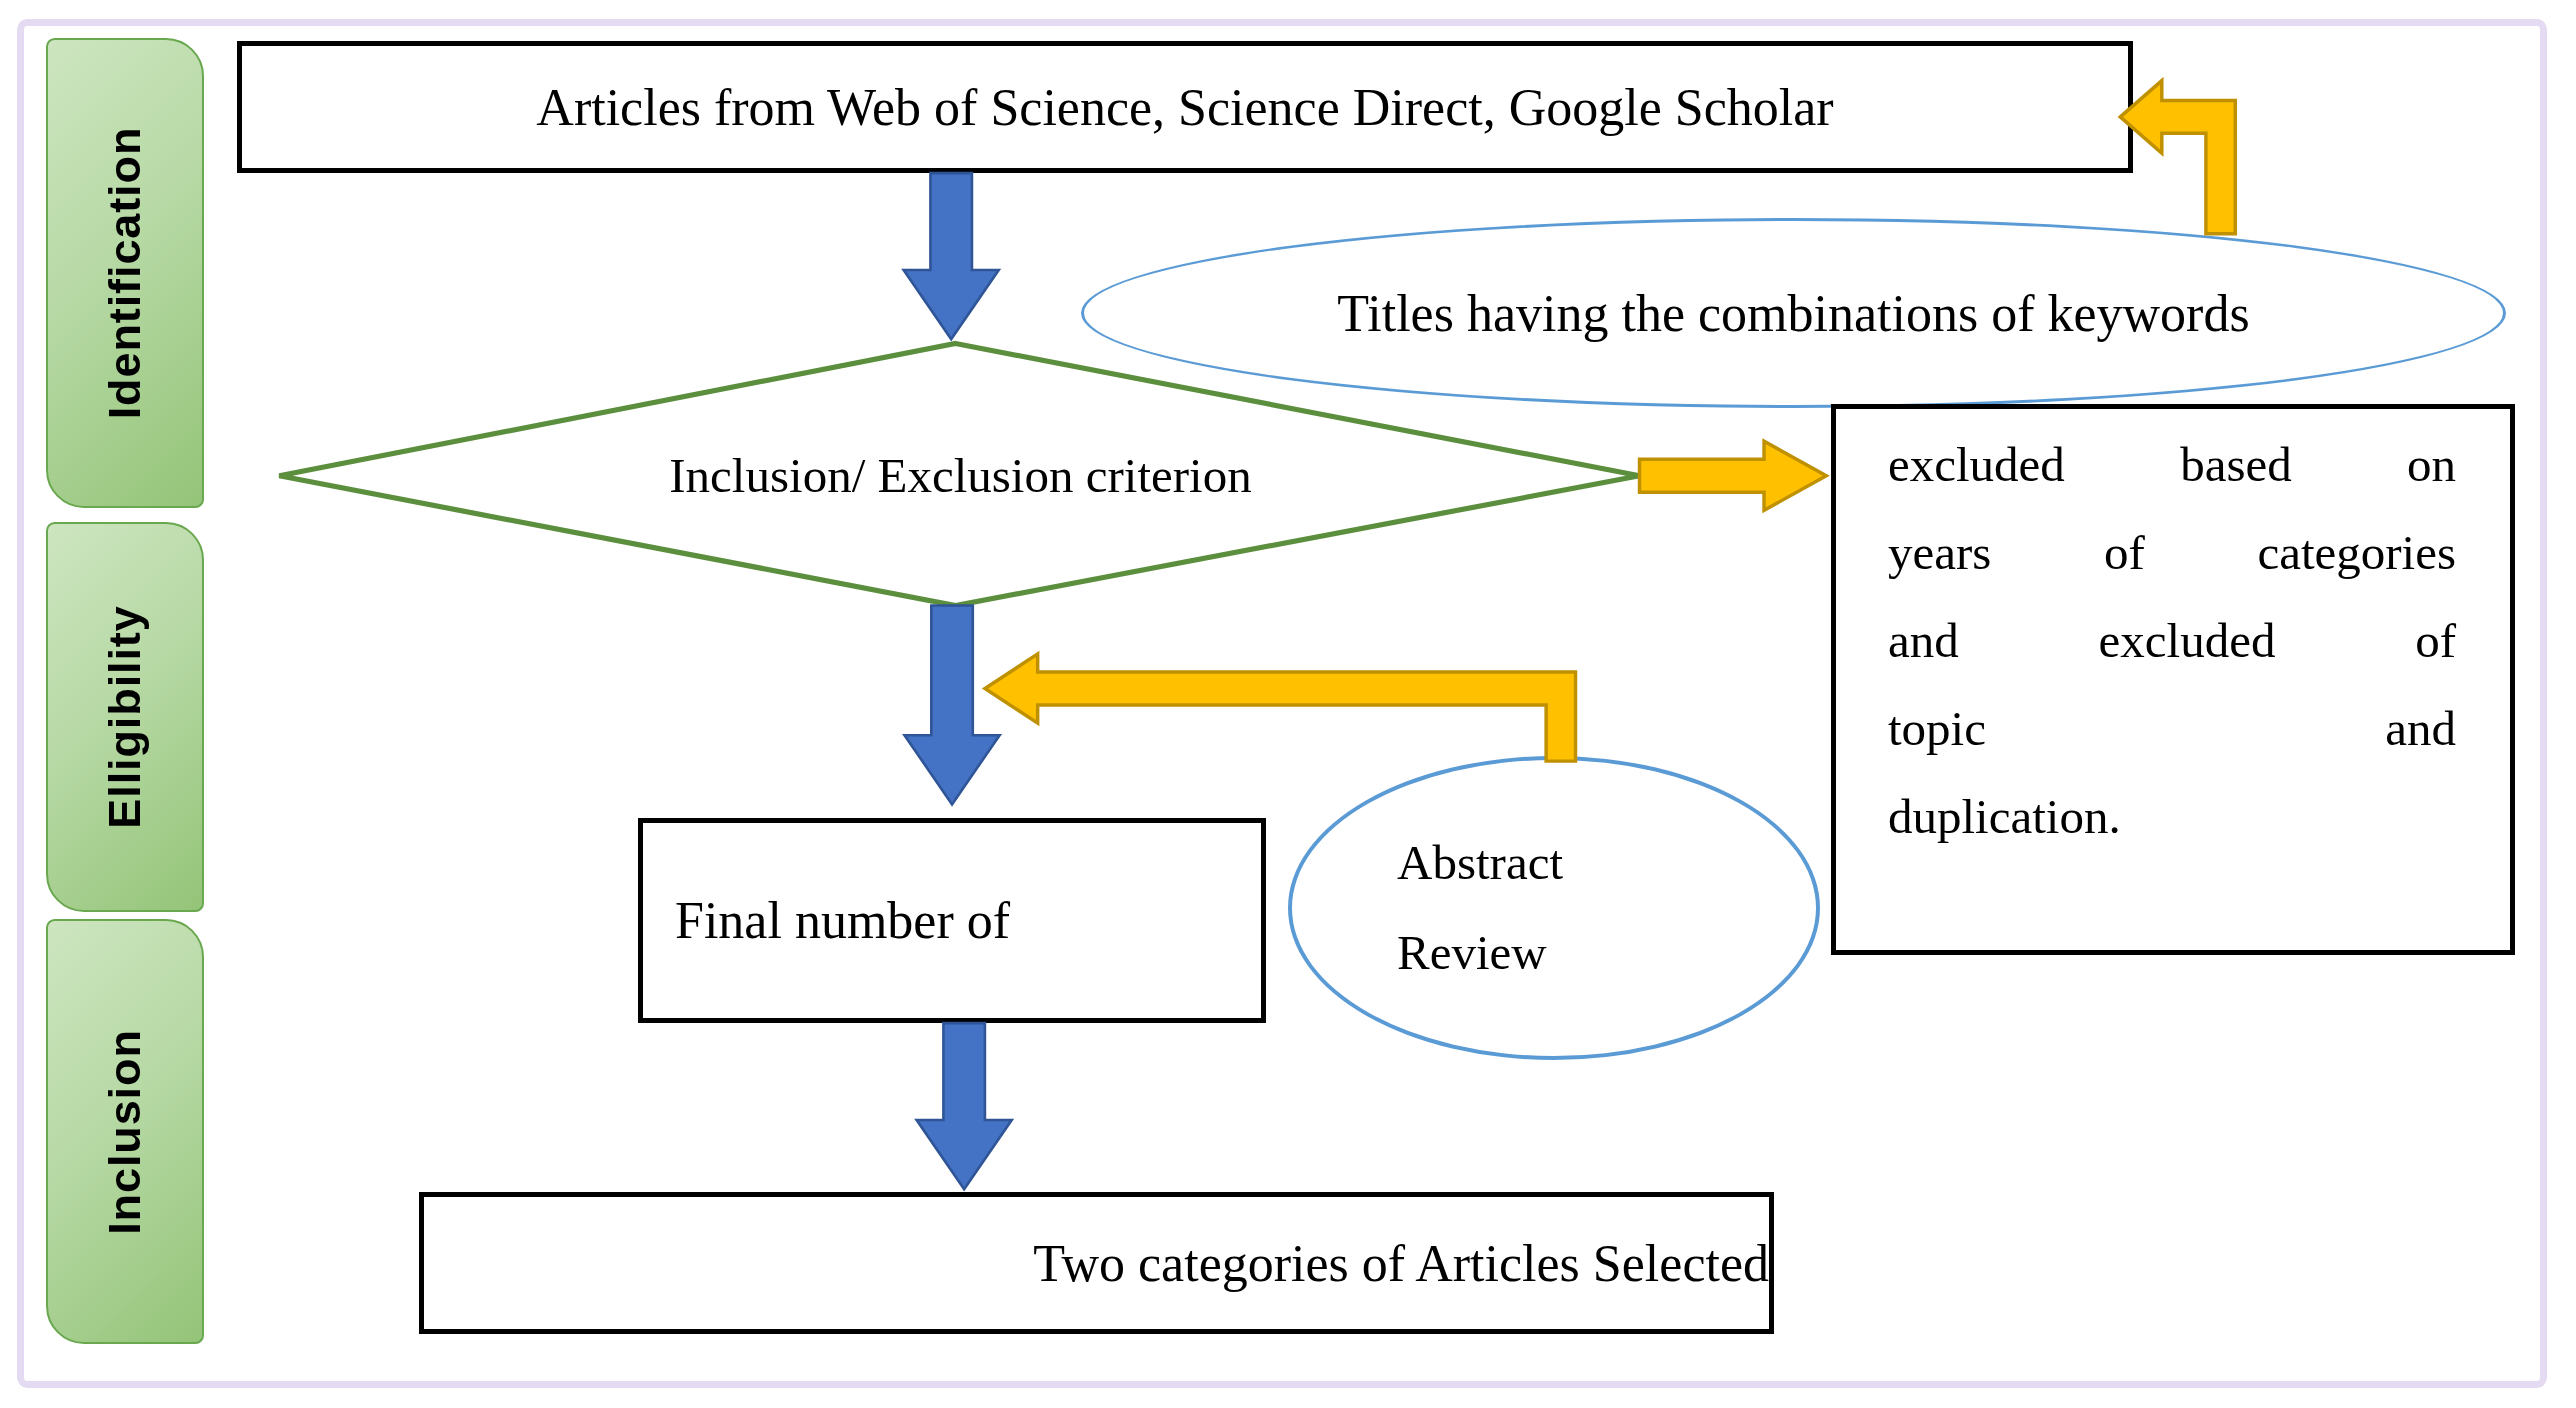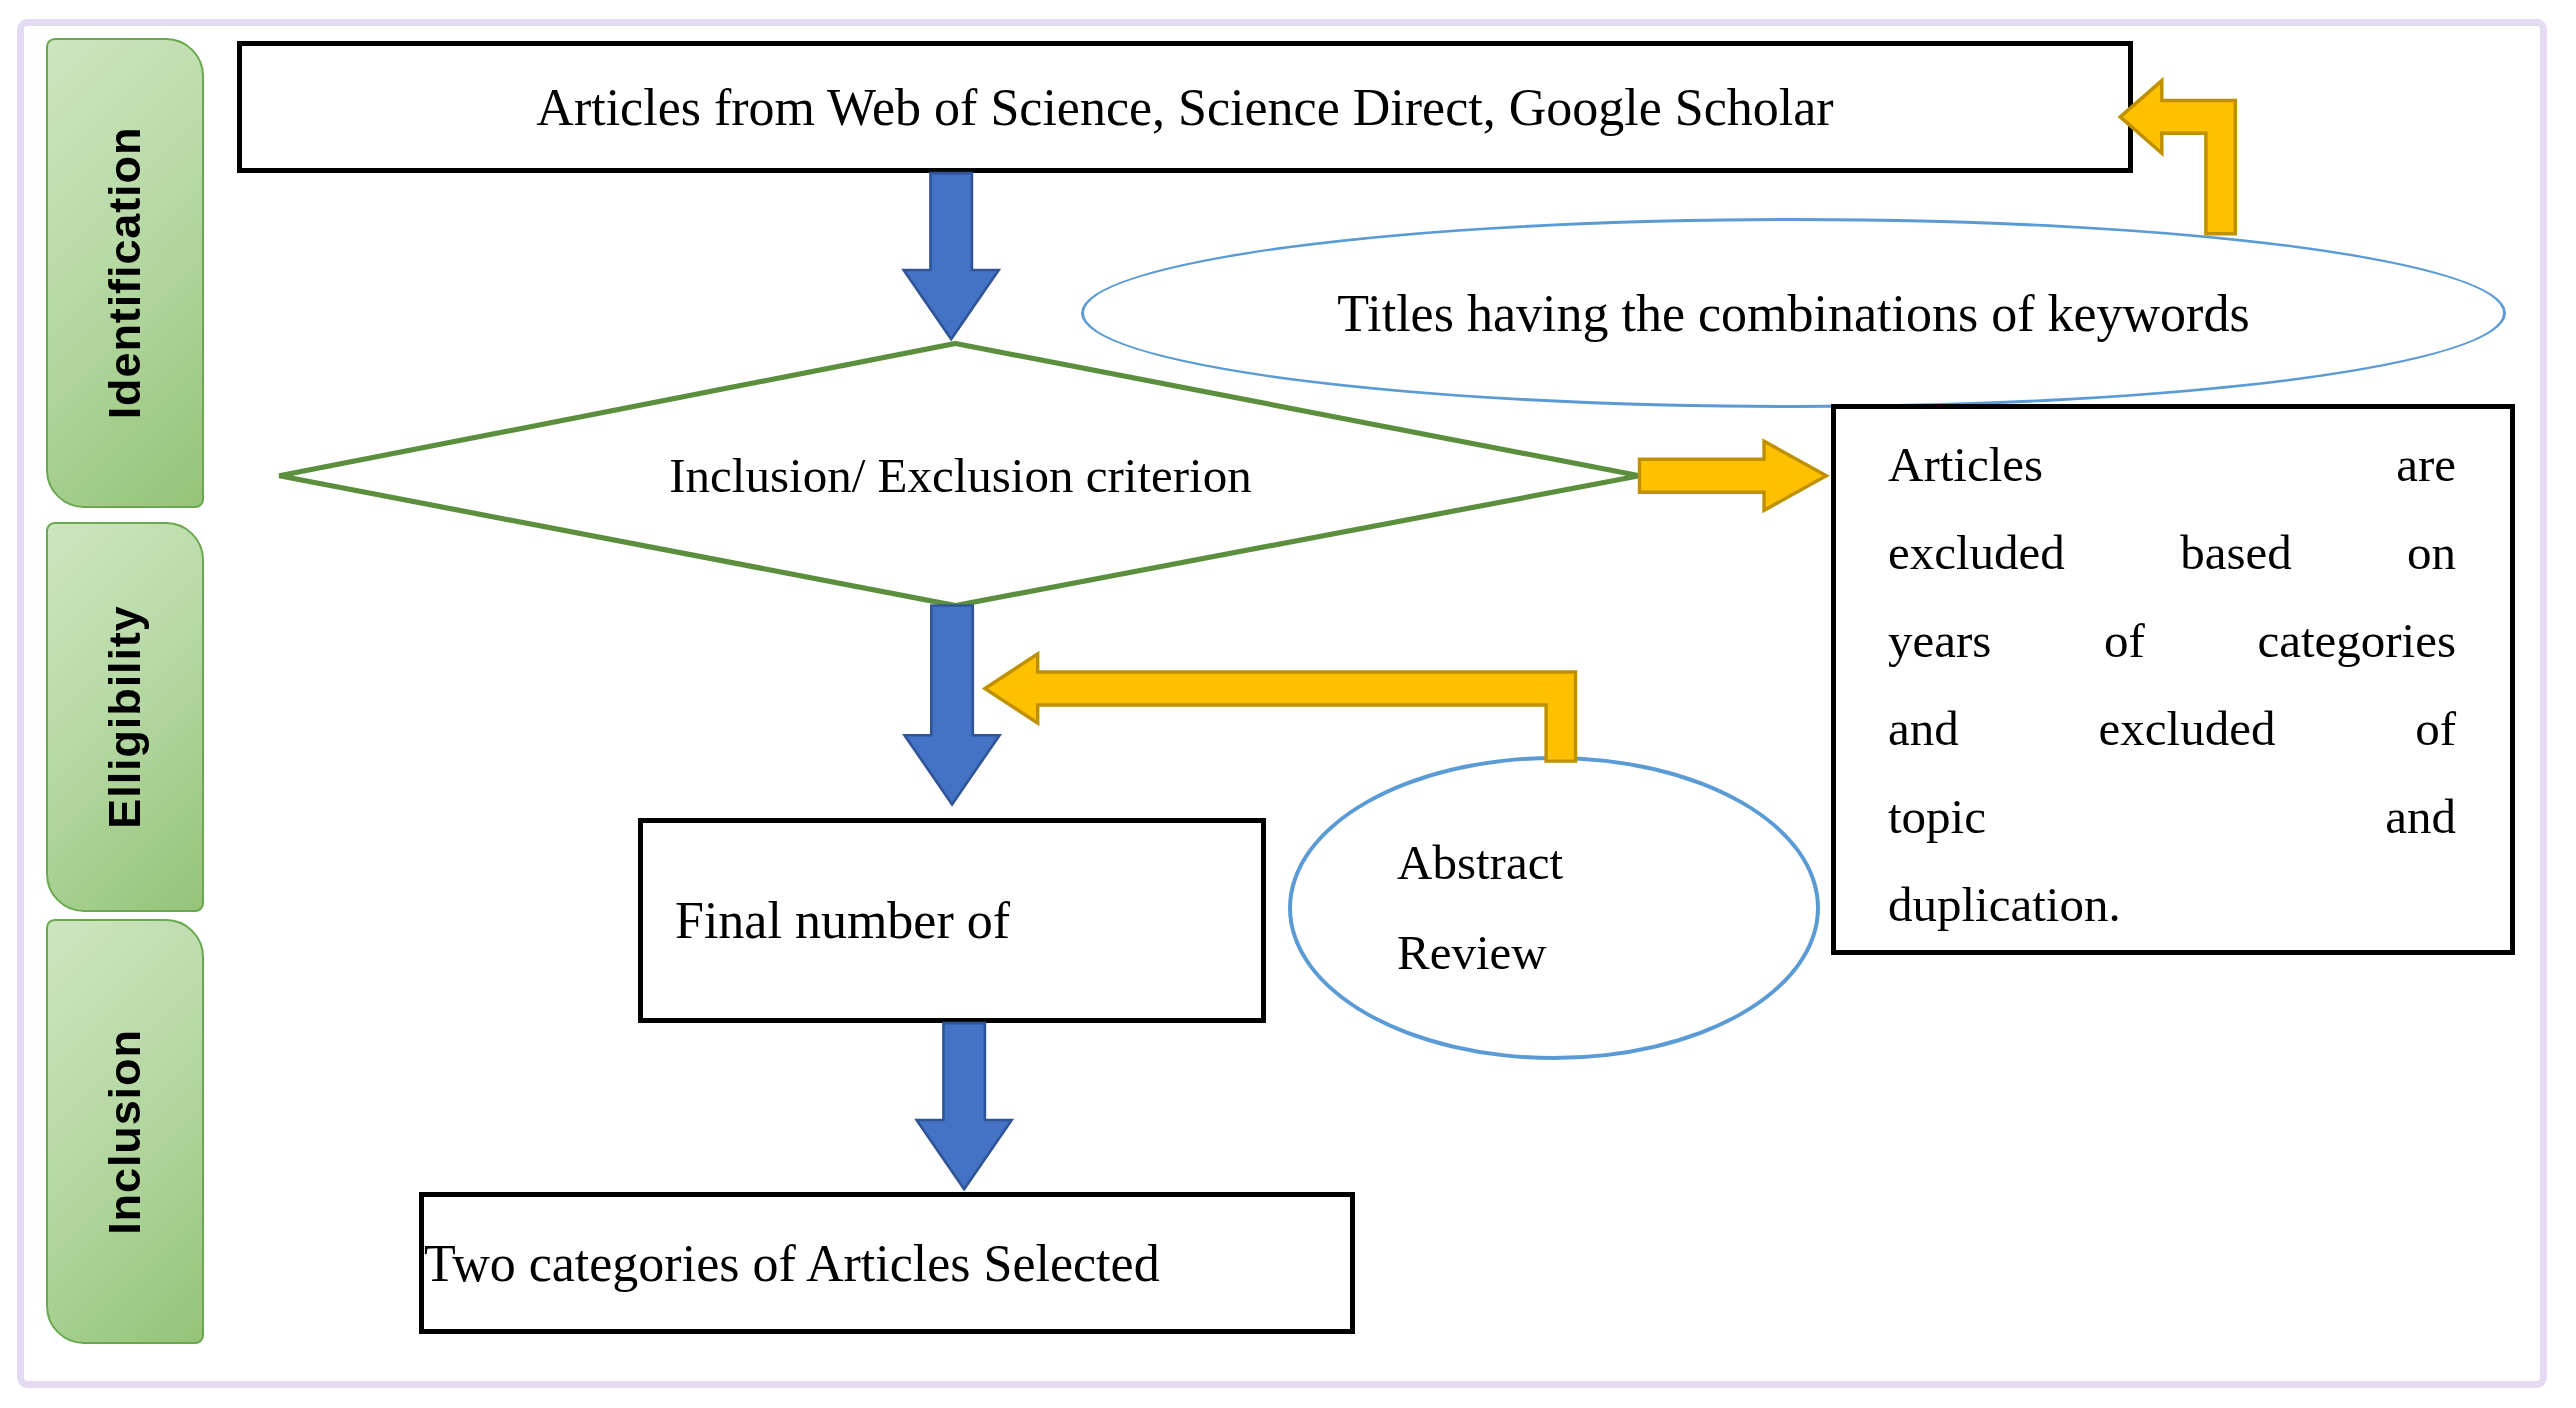--- a/index.html
+++ b/index.html
@@ -46,22 +46,22 @@
                padding:12px 54px 0 52px;font-size:49px;line-height:88px;}
   .excluded-box .just{text-align:justify;text-align-last:justify;}
   .excluded-box .last{text-align:left;}
   .final-box{left:638px;top:818px;width:628px;height:205px;
                display:flex;flex-direction:column;justify-content:center;
                padding-left:32px;font-size:52px;line-height:90px;}
   .abstract-ellipse{position:absolute;left:1288px;top:756px;width:532px;height:304px;
                background:#fff;border:4.3px solid var(--ellipse-border);border-radius:50%;
                display:flex;flex-direction:column;justify-content:center;
                padding-left:105px;font-size:49px;line-height:90px;box-sizing:border-box;z-index:2;}
-  .selected-box{left:419px;top:1192px;width:936px;height:142px;
-               display:flex;align-items:center;justify-content:flex-start;
+  .selected-box{left:419px;top:1192px;width:1355px;height:142px;
+               display:flex;align-items:center;justify-content:flex-end;
                font-size:52px;text-align:center;}
   .diamond-label{position:absolute;left:355px;top:439px;width:1211px;height:73px;
                line-height:73px;text-align:center;font-size:49px;z-index:6;}
   
   .connectors{position:absolute;left:0;top:0;width:2576px;height:1409px;z-index:4;pointer-events:none;}
   .diamond-shape{fill:#ffffff;stroke:var(--diamond-border);stroke-width:6;}
   .blue-arrow{fill:var(--blue-arrow-fill);stroke:var(--blue-arrow-edge);stroke-width:3;}
   .orange-arrow{fill:var(--orange-arrow-fill);stroke:var(--orange-arrow-edge);stroke-width:4;stroke-linejoin:miter;}
 </style>
 </head>
@@ -83,21 +83,20 @@
 
   <div class="node sources-box">
     <span>Articles from Web of Science, Science Direct, Google Scholar</span>
   </div>
 
   <div class="keywords-ellipse">
     <span>Titles having the combinations of keywords</span>
   </div>
 
   <div class="node excluded-box">
-    <div class="just">Articles are</div>
     <div class="just">excluded based on</div>
     <div class="just">years of categories</div>
     <div class="just">and excluded of</div>
     <div class="just">topic and</div>
     <div class="last">duplication.</div>
   </div>
 
   <div class="node final-box">
     <div>Final number of</div>
   </div>

